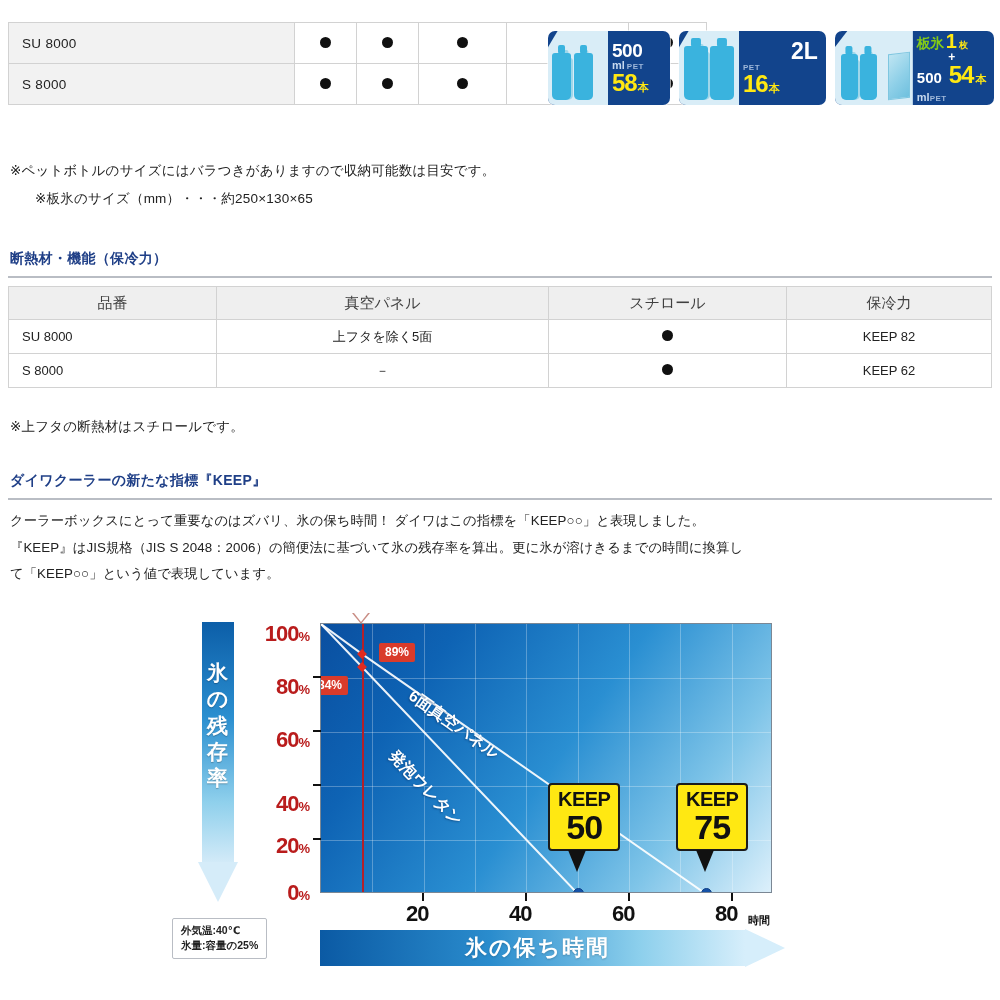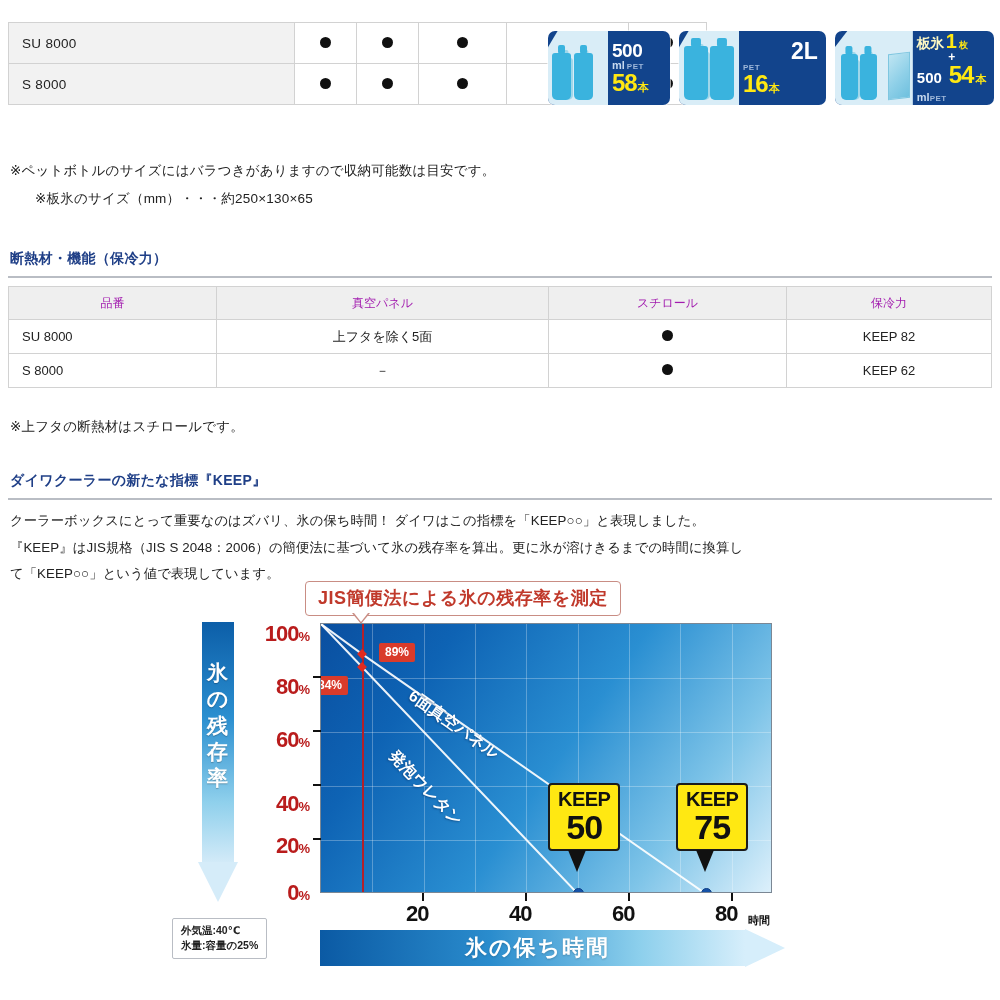--- a/index.html
+++ b/index.html
@@ -85,21 +85,21 @@
     color:#fff; min-width:62px;
   }
   .row-top { display:flex; align-items:baseline; gap:2px; }
   .big-size { font-size:19px; font-weight:bold; letter-spacing:-0.5px; line-height:1; }
   .sz-2l { font-size:23px; font-weight:bold; line-height:1;margin-left:48px; }
   .unit-ml { font-size:11px; font-weight:bold; color:#c7d9ef; }
   .unit-pet { font-size:8px; font-weight:bold; color:#9fb8da; letter-spacing:0.5px; }
   .count-row { display:flex; align-items:baseline; gap:1px; margin-top:1px; }
   .count-num { font-size:24px; font-weight:bold; color:#ffe812; line-height:0.95; letter-spacing:-1px; }
   .count-hon { font-size:11px; font-weight:bold; color:#ffe812; }
-  .ice-label { font-size:14px; font-weight:bold; color:#fef9c3; letter-spacing:-0.5px; }
+  .ice-label { font-size:14px; font-weight:bold; color:#84cc16; letter-spacing:-0.5px; }
   .ice-num { font-size:20px; font-weight:bold; color:#ffe812; line-height:1; }
   .ice-mai { font-size:9px; font-weight:bold; color:#ffe812; }
   .plus-sign { font-size:12px; font-weight:bold; color:#fff; line-height:0.8; text-align:center; width:100%; }
   .mini-500 { font-size:15px; font-weight:bold; line-height:1; }
 
   
   .note {
     position:absolute; font-size:13.5px; color:#222; letter-spacing:0.2px;
   }
   .note1 { left:10px; top:162px; }
@@ -116,21 +116,21 @@
     position:absolute; left:8px; width:984px; height:2px; background:#b9bdc4;
   }
 
   
   .ins-table {
     position:absolute; left:8px; top:286px; width:984px;
     border-collapse:collapse; table-layout:fixed;
   }
   .ins-table th {
     background:#efefef; border:1px solid #d2d2d2;
-    height:33px; font-size:12px; font-weight:normal; color:#a21caf;
+    height:33px; font-size:15px; font-weight:normal; color:#404040;
   }
   .ins-table td {
     border:1px solid #d2d2d2; height:34px;
     text-align:center; font-size:13px; color:#222;
   }
   .ins-table td.m { text-align:left; padding-left:13px; }
 
   
   .para {
     position:absolute; left:10px; top:508px; width:740px;
@@ -422,21 +422,20 @@
   </table>
 
 <div class="note note3">※上フタの断熱材はスチロールです。</div>
 
 <div class="sec-head" style="left:10px; top:472px;">ダイワクーラーの新たな指標『KEEP』</div>
 <div class="sec-rule" style="top:498px;"></div>
 <div class="para">クーラーボックスにとって重要なのはズバリ、氷の保ち時間！ ダイワはこの指標を「KEEP○○」と表現しました。『KEEP』はJIS規格（JIS S 2048：2006）の簡便法に基づいて氷の残存率を算出。更に氷が溶けきるまでの時間に換算して「KEEP○○」という値で表現しています。</div>
 
 <div id="chart">
 
-  <div class="jis-banner">JIS簡便法による氷の残存率を測定</div>
   <div class="jis-tail"></div>
 
   <div class="ylab" style="left:238px; top:46px;">100<span class="pc">%</span></div>
   <div class="ylab" style="left:238px; top:99px;">80<span class="pc">%</span></div>
   <div class="ylab" style="left:238px; top:152px;">60<span class="pc">%</span></div>
   <div class="ylab" style="left:238px; top:216px;">40<span class="pc">%</span></div>
   <div class="ylab" style="left:238px; top:258px;">20<span class="pc">%</span></div>
   <div class="ylab" style="left:238px; top:305px;">0<span class="pc">%</span></div>
 
   <div class="plot">

